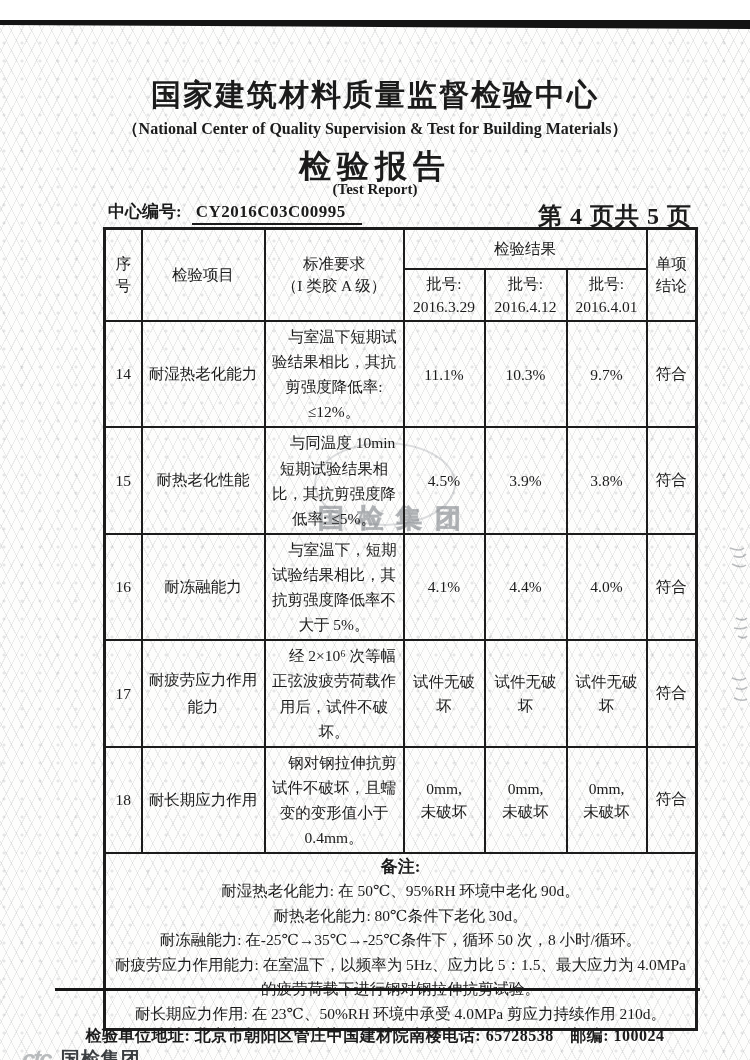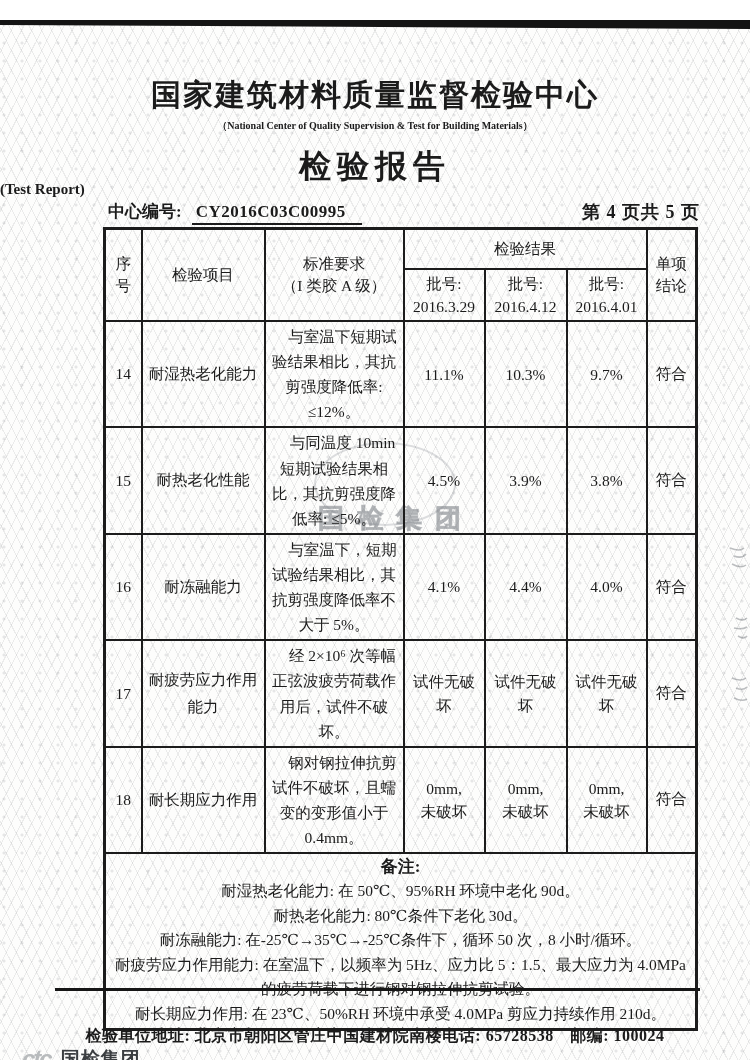--- a/index.html
+++ b/index.html
@@ -24,40 +24,40 @@
     position: absolute; left: 0; top: 0; width: 750px; height: 10px;
     background: #141414;
     clip-path: polygon(0 0, 750px 0, 750px 9px, 0 5px);
   }
   .org-cn {
     position: absolute; left: 0; top: 55px; width: 750px;
     text-align: center; font-size: 30px; font-weight: bold; letter-spacing: 2px;
   }
   .org-en {
     position: absolute; left: 0; top: 99px; width: 750px;
-    text-align: center; font-size: 10px; font-weight: bold;
+    text-align: center; font-size: 16px; font-weight: bold;
   }
   .title-cn {
     position: absolute; left: 0; top: 125px; width: 750px;
     text-align: center; font-size: 32px; font-weight: bold; letter-spacing: 6px;
   }
   .title-en {
     position: absolute; left: 0; top: 161px; width: 750px;
-    text-align: left; font-size: 15px; font-weight: bold;
+    text-align: center; font-size: 15px; font-weight: bold;
   }
   .report-row {
     position: absolute; left: 108px; top: 180px; width: 592px; height: 24px;
     font-size: 17px; font-weight: bold;
   }
   .report-no-label { display: inline-block; }
   .report-no {
     display: inline-block; margin-left: 10px; padding: 0 16px 1px 4px;
     border-bottom: 2px solid #1b1b1b; letter-spacing: 0.5px;
   }
-  .page-info { position: absolute; right: 0; top: 0; font-size: 18px; letter-spacing: 1px; }
+  .page-info { position: absolute; right: 8px; top: 0; font-size: 24px; letter-spacing: 1px; }
 
   table.report {
     position: absolute; left: 103px; top: 207px;
     width: 592px; table-layout: fixed; border-collapse: collapse;
     background: transparent;
   }
   table.report, table.report td, table.report th {
     border: 2px solid #1c1c1c;
   }
   table.report { border-width: 3px; }

